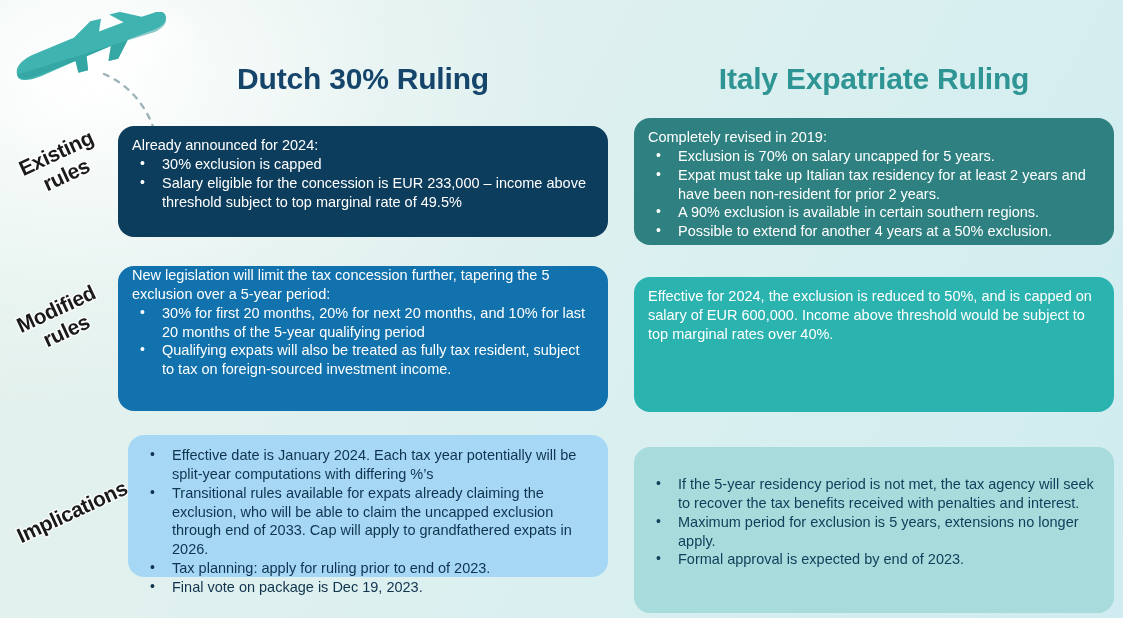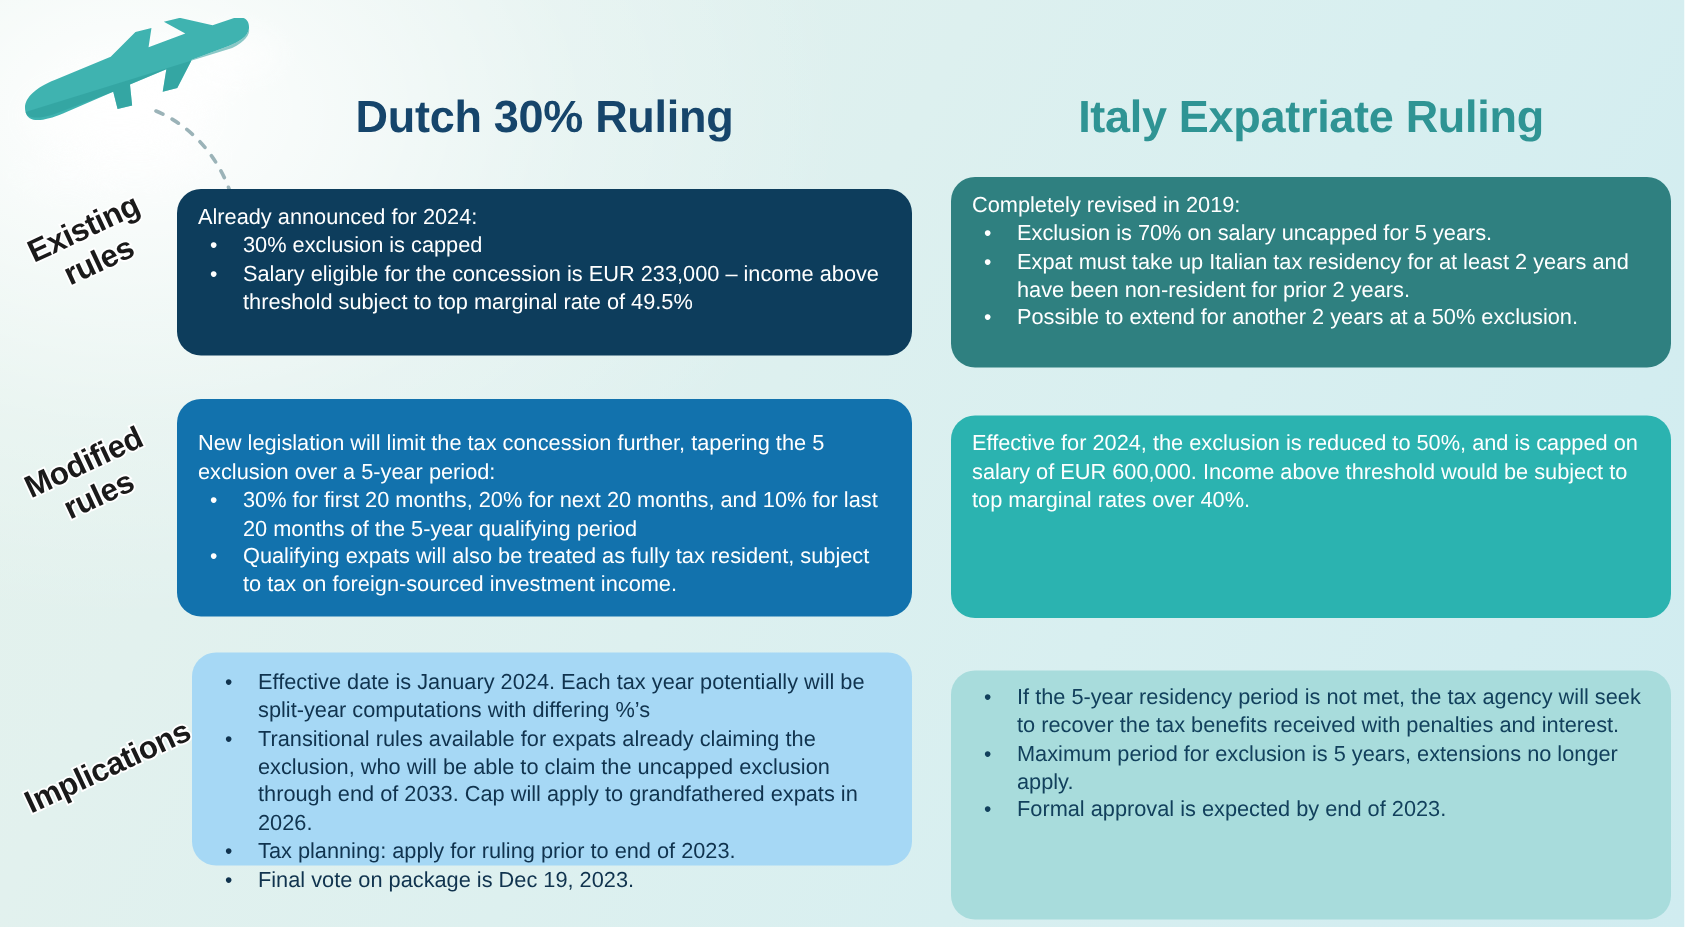--- a/index.html
+++ b/index.html
@@ -125,21 +125,21 @@
   
   #box-nl-1 {
     left: 118px; top: 126px; width: 490px; height: 111px;
     background: #0d3d5c;
     color: #ffffff;
   }
   #box-nl-2 {
     left: 118px; top: 266px; width: 490px; height: 145px;
     background: #1272ad;
     color: #ffffff;
-    padding-top: 21px;
+    padding-top: 0;
   }
   #box-nl-3 {
     left: 128px; top: 435px; width: 480px; height: 142px;
     background: #a6d8f5;
     color: #10334e;
     padding-top: 11px;
   }
 
   
   #box-it-1 {
@@ -151,21 +151,21 @@
   #box-it-2 {
     left: 634px; top: 277px; width: 480px; height: 135px;
     background: #2bb3b0;
     color: #ffffff;
     padding-top: 10px;
   }
   #box-it-3 {
     left: 634px; top: 447px; width: 480px; height: 166px;
     background: #a8dcdc;
     color: #12405c;
-    padding-top: 9px;
+    padding-top: 28px;
   }
 
   
   #logo {
     position: absolute;
     right: 18px;
     top: 8px;
     width: 182px;
     height: 50px;
   }
@@ -254,21 +254,22 @@
       <li>Tax planning: apply for ruling prior to end of 2023.</li>
       <li>Final vote on package is Dec 19, 2023.</li>
     </ul>
   </div>
 
   <div class="box" id="box-it-1">
     <p class="lead">Completely revised in 2019:</p>
     <ul>
       <li>Exclusion is 70% on salary uncapped for 5 years.</li>
       <li>Expat must take up Italian tax residency for at least 2 years and have been non-resident for prior 2 years.</li>
-      <li>Possible to extend for another 2 years at a 50% exclusion.</li>
+      <li>A 90% exclusion is available in certain southern regions.</li>
+      <li>Possible to extend for another 4 years at a 50% exclusion.</li>
     </ul>
   </div>
 
   <div class="box" id="box-it-2">
     <p class="lead">Effective for 2024, the exclusion is reduced to 50%, and is capped on salary of EUR 600,000.  Income above threshold would be subject to top marginal rates over 40%.</p>
   </div>
 
   <div class="box" id="box-it-3">
     <ul>
       <li>If the 5-year residency period is not met, the tax agency will seek to recover the tax benefits received with penalties and interest.</li>

